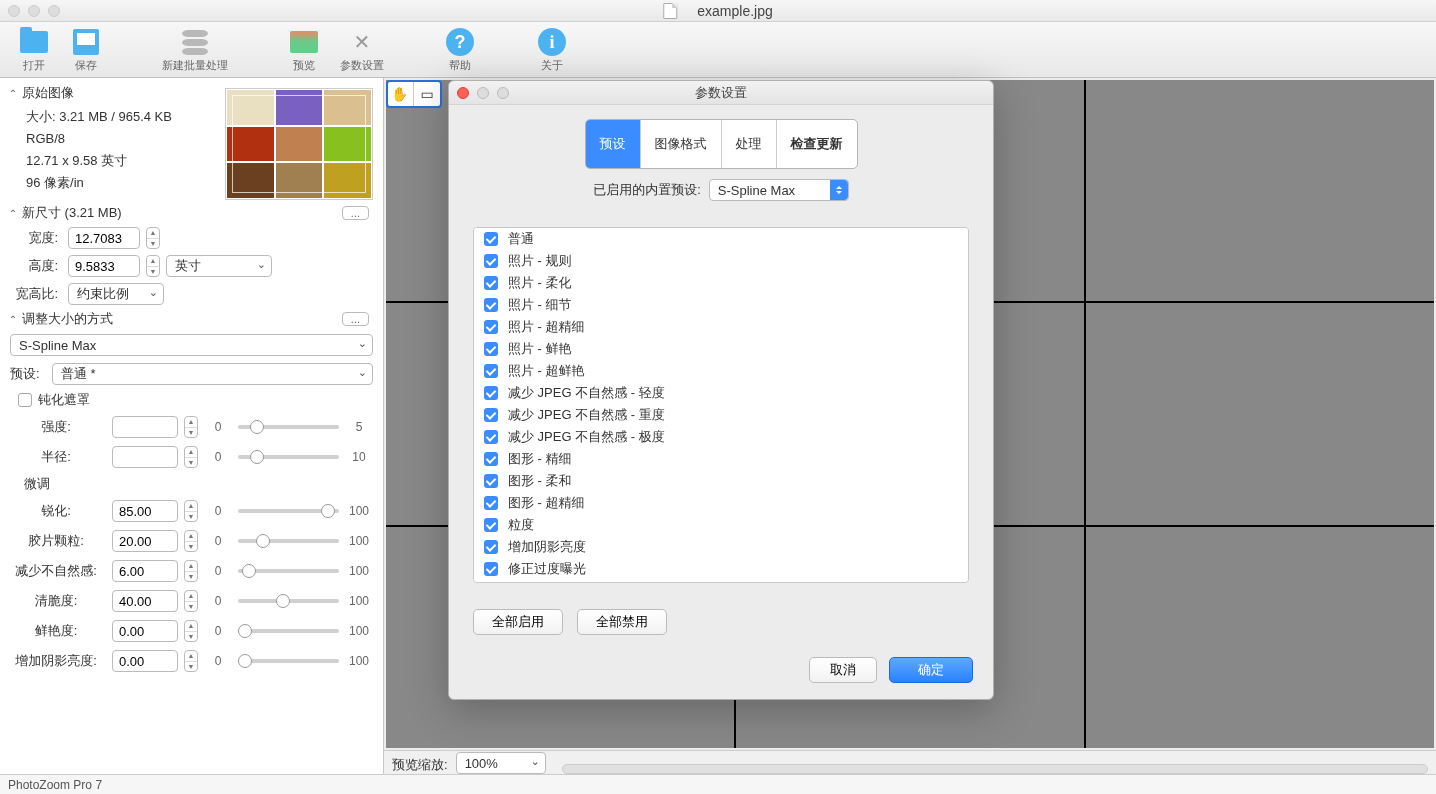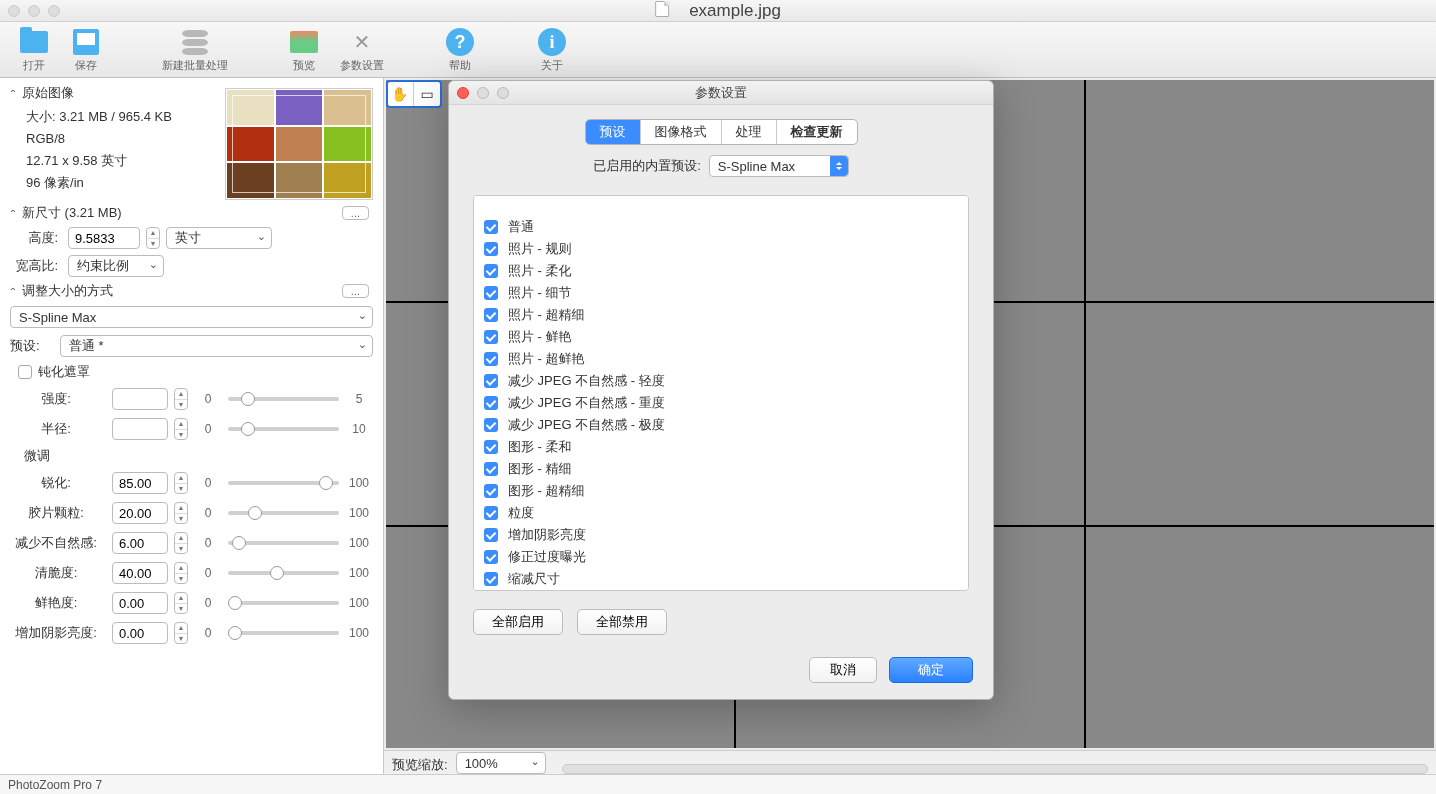--- a/index.html
+++ b/index.html
@@ -25,21 +25,21 @@
   position: relative;
 }
 .traffic-lights { display: flex; gap: 8px; }
 .traffic-light {
   width: 12px; height: 12px; border-radius: 50%;
   background: #ddd; border: 0.5px solid #ccc;
 }
 .title-center {
   position: absolute; left: 50%; transform: translateX(-50%);
   display: flex; align-items: flex-start; gap: 20px; color: #444;
-  font-size: 17px;
+  font-size: 14px;
 }
 .doc-icon {
   width: 14px; height: 16px;
   background: #fff; border: 1px solid #aaa;
   border-radius: 1px; position: relative;
 }
 .doc-icon::after {
   content: ''; position: absolute; right: -1px; top: -1px;
   border-top: 5px solid #ececec; border-left: 5px solid #ccc;
 }
@@ -106,21 +106,21 @@
   display: flex; align-items: center;
   padding: 3px 10px;
   gap: 6px;
 }
 .form-row .lbl { width: 96px; text-align: right; padding-right: 4px; }
 .form-row.short .lbl { width: 52px; }
 .num-input {
   width: 72px; height: 22px; border: 1px solid #bbb; border-radius: 4px;
   background: #fff; padding: 0 6px; font-size: 13px;
 }
-.num-input.sm { width: 56px; }
+.num-input.sm { width: 66px; }
 .stepper {
   width: 14px; height: 22px; display:flex; flex-direction:column;
   border:1px solid #bbb; border-radius:4px; background:#fff;
 }
 .stepper div { flex:1; font-size:7px; display:flex; align-items:center; justify-content:center; color:#777;}
 .stepper div:first-child{border-bottom:1px solid #ddd;}
 .select {
   height: 22px; border: 1px solid #bbb; border-radius: 4px;
   background: #fff; padding: 0 18px 0 8px; font-size: 13px;
   position: relative; display:flex; align-items:center;
@@ -211,43 +211,43 @@
   position:absolute; left:50%; transform:translateX(-50%); font-size:13px; color:#444;
 }
 .modal-tabs {
   display:flex; justify-content:center; margin:14px 0 10px;
 }
 .seg {
   display:flex; border:1px solid #b4b4b4; border-radius:5px; overflow:hidden;
   background:#fff;
 }
 .seg .tab {
-  padding: 3px 14px; font-size:13px; border-right:1px solid #ccc;
+  padding: 15px 14px; font-size:13px; border-right:1px solid #ccc;
 }
 .seg .tab:last-child{border-right:none;font-weight:bold;}
 .seg .tab.active { background:#3b8cff; color:#fff;}
 .modal-sub {
   display:flex; justify-content:center; align-items:center; gap:8px;
   font-size:13px; margin-bottom:10px;
 }
 .mac-select {
   height:22px; border:1px solid #bbb; border-radius:4px; background:#fff;
   padding:0 8px; display:flex; align-items:center; position:relative;
   min-width:140px;
 }
 .mac-select .arrow {
   position:absolute; right:0; top:0; bottom:0; width:18px;
   background:#3b8cff; border-radius:0 4px 4px 0;
   display:flex; flex-direction:column; align-items:center; justify-content:center;
 }
 .mac-select .arrow::before{content:'';border-left:3px solid transparent;border-right:3px solid transparent;border-bottom:3px solid #fff;margin-bottom:2px;}
 .mac-select .arrow::after{content:'';border-left:3px solid transparent;border-right:3px solid transparent;border-top:3px solid #fff;}
 .list-box {
-  margin: 8px 24px; border:1px solid #c8c8c8; border-radius:4px;
-  background:#fff; flex:1; overflow-y:auto; padding:20px 0;text-align:right;
+  margin: 16px 24px; border:1px solid #c8c8c8; border-radius:4px;
+  background:#fff; flex:1; overflow-y:auto; padding:0 0;text-align:right;
 }
 .list-row {
   display:flex; align-items:center; gap:10px;
   padding: 2px 10px; font-size:13px;
 }
 .mac-check {
   width:14px; height:14px; border-radius:3px;
   background:#3b8cff; display:flex; align-items:center; justify-content:center;
 }
 .mac-check::after{
@@ -387,20 +387,28 @@
           <div style="background:#c0a020;"></div>
       </div>
     </div>
 
     <div class="section-header">
       <span class="disclosure">⌃</span>
       <span class="title">新尺寸 (3.21 MB)</span>
       <button class="right-btn">...</button>
     </div>
 
+    <div class="form-row short">
+      <span class="lbl">宽度:</span>
+      <input class="num-input" value="12.7083" style="">
+      <div class="stepper">
+          <div>▲</div>
+          <div>▼</div>
+        </div>
+    </div>
     <div class="form-row short" style="padding-left:10px;">
       <span class="lbl"></span>
       <span style="width:72px;"></span>
       <span style="width:14px;"></span>
       <div class="select" style="width:106px;">
           <span>英寸</span>
         </div>
     </div>
     <div class="form-row short" style="margin-top:-28px;">
       <span class="lbl">高度:</span>
@@ -423,21 +431,21 @@
       <span class="title">调整大小的方式</span>
       <button class="right-btn">...</button>
     </div>
     <div class="form-row" style="padding:4px 10px;">
       <div class="select" style="flex:1;">
           <span>S-Spline Max</span>
         </div>
     </div>
     <div class="form-row">
       <span style="width:36px;">预设:</span>
-      <div class="select" style="flex:1;margin-left:8px;">
+      <div class="select" style="flex:1;">
           <span>普通 *</span>
         </div>
     </div>
 
     <div class="form-row" style="padding-left:18px;">
       <span class="checkbox"></span>
       <span>钝化遮罩</span>
     </div>
     <div class="slider-row">
       <span class="lbl">强度:</span>
@@ -643,25 +651,25 @@
       <div class="list-row">
         <span class="mac-check"></span>
         <span>减少 JPEG 不自然感 - 重度</span>
       </div>
       <div class="list-row">
         <span class="mac-check"></span>
         <span>减少 JPEG 不自然感 - 极度</span>
       </div>
       <div class="list-row">
         <span class="mac-check"></span>
+        <span>图形 - 精细</span>
+      </div>
+      <div class="list-row">
+        <span class="mac-check"></span>
         <span>图形 - 柔和</span>
-      </div>
-      <div class="list-row">
-        <span class="mac-check"></span>
-        <span>图形 - 精细</span>
       </div>
       <div class="list-row">
         <span class="mac-check"></span>
         <span>图形 - 超精细</span>
       </div>
       <div class="list-row">
         <span class="mac-check"></span>
         <span>粒度</span>
       </div>
       <div class="list-row">

